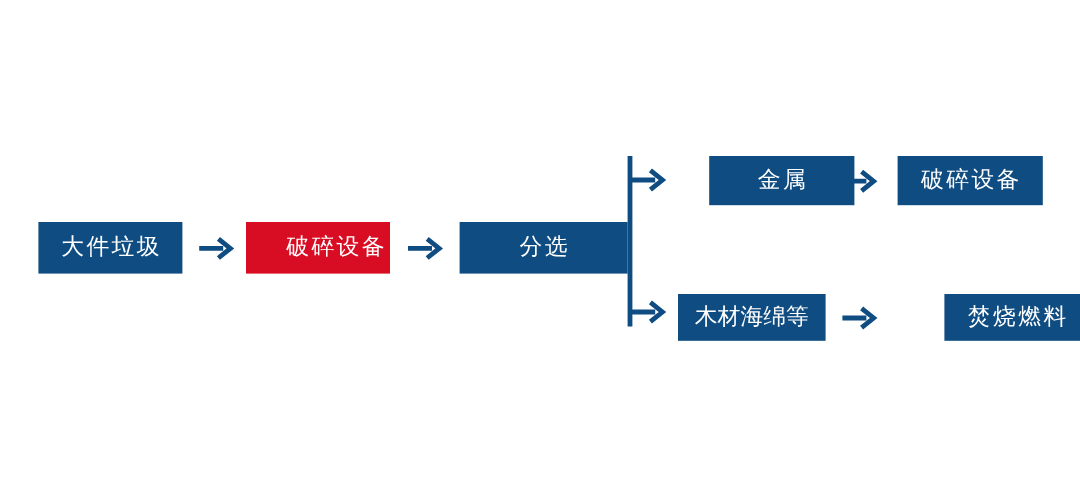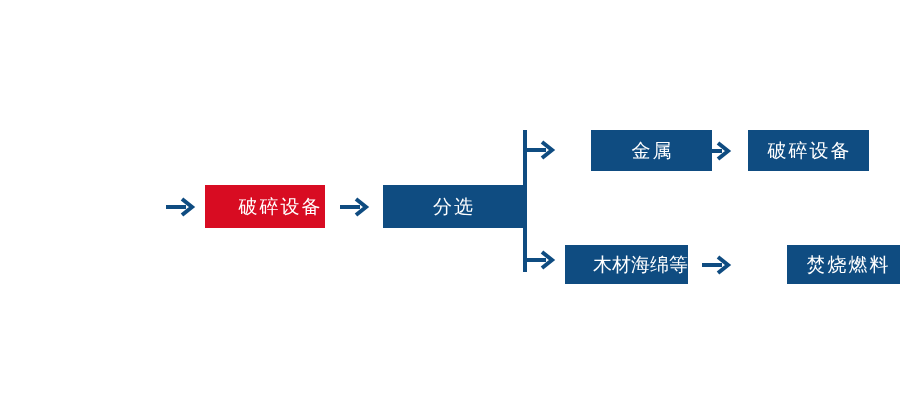--- a/index.html
+++ b/index.html
@@ -26,41 +26,44 @@
     box-sizing: border-box;
     color: #ffffff;
     font-size: 19px;
     letter-spacing: 2px;
     line-height: 1;
     white-space: nowrap;
     text-indent: 2px;
   }
   .node.blue { background: #0f4c81; }
   .node.red  { background: #d80c22; padding-left: 29px; }
-  .node.tight { letter-spacing: 0px; text-indent: 0; font-size: 19px; justify-content: flex-end; }
+  .node.tight { letter-spacing: 0px; text-indent: 0; font-size: 19px; }
 
   .arrow {
     position: absolute;
     width: 34px;
     height: 26px;
     color: #0f4c81;
   }
   .arrow svg { display: block; width: 100%; height: 100%; }
 
   .branch-connector {
     position: absolute;
     color: #0f4c81;
   }
   .branch-connector svg { display: block; width: 100%; height: 100%; }
 </style>
 </head>
 <body>
 
 <div id="canvas">
 
+  <div class="node blue" style="left:32px; top:185px; width:120px; height:43px;">
+    <span>大件垃圾</span>
+  </div>
 
   <div class="arrow" style="left:164px; top:194px;">
     <svg viewBox="0 0 34 26" aria-hidden="true">
       <path d="M2 13 H22 M18 5 L28 13 L18 21" fill="none" stroke="currentColor" stroke-width="4" stroke-linecap="butt" stroke-linejoin="miter"></path>
     </svg>
   </div>
 
   <div class="node red" style="left:205px; top:185px; width:120px; height:43px;">
     <span>破碎设备</span>
   </div>

